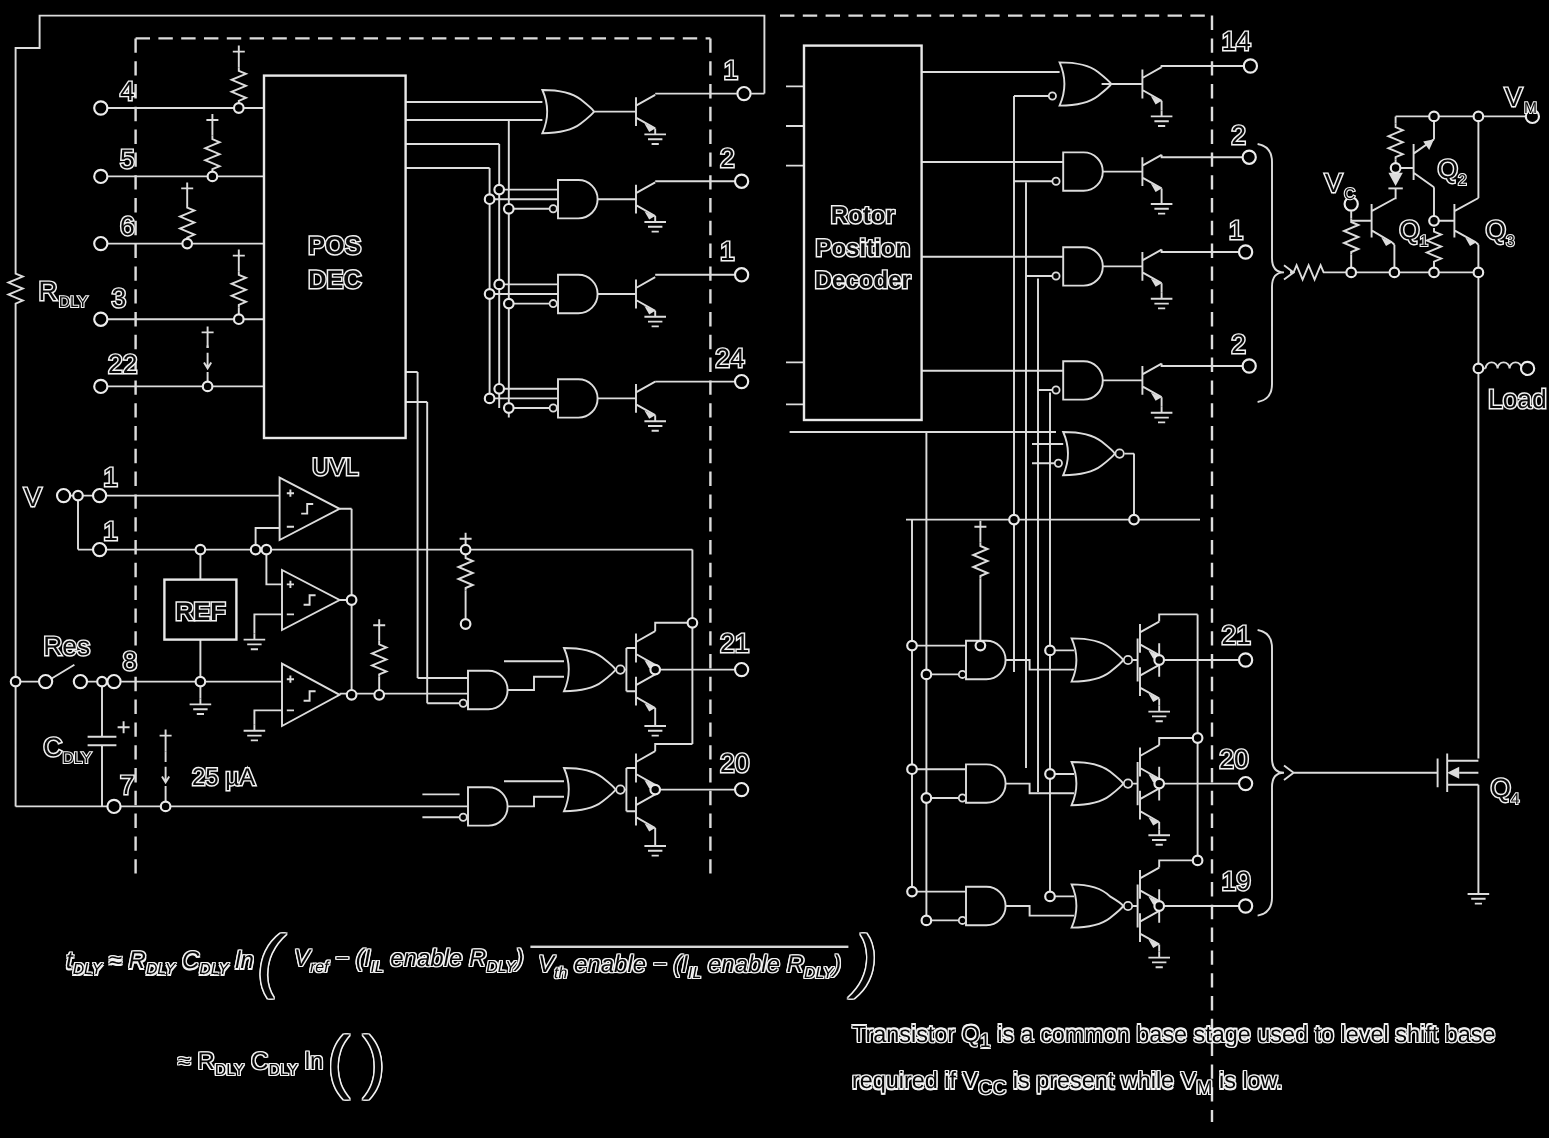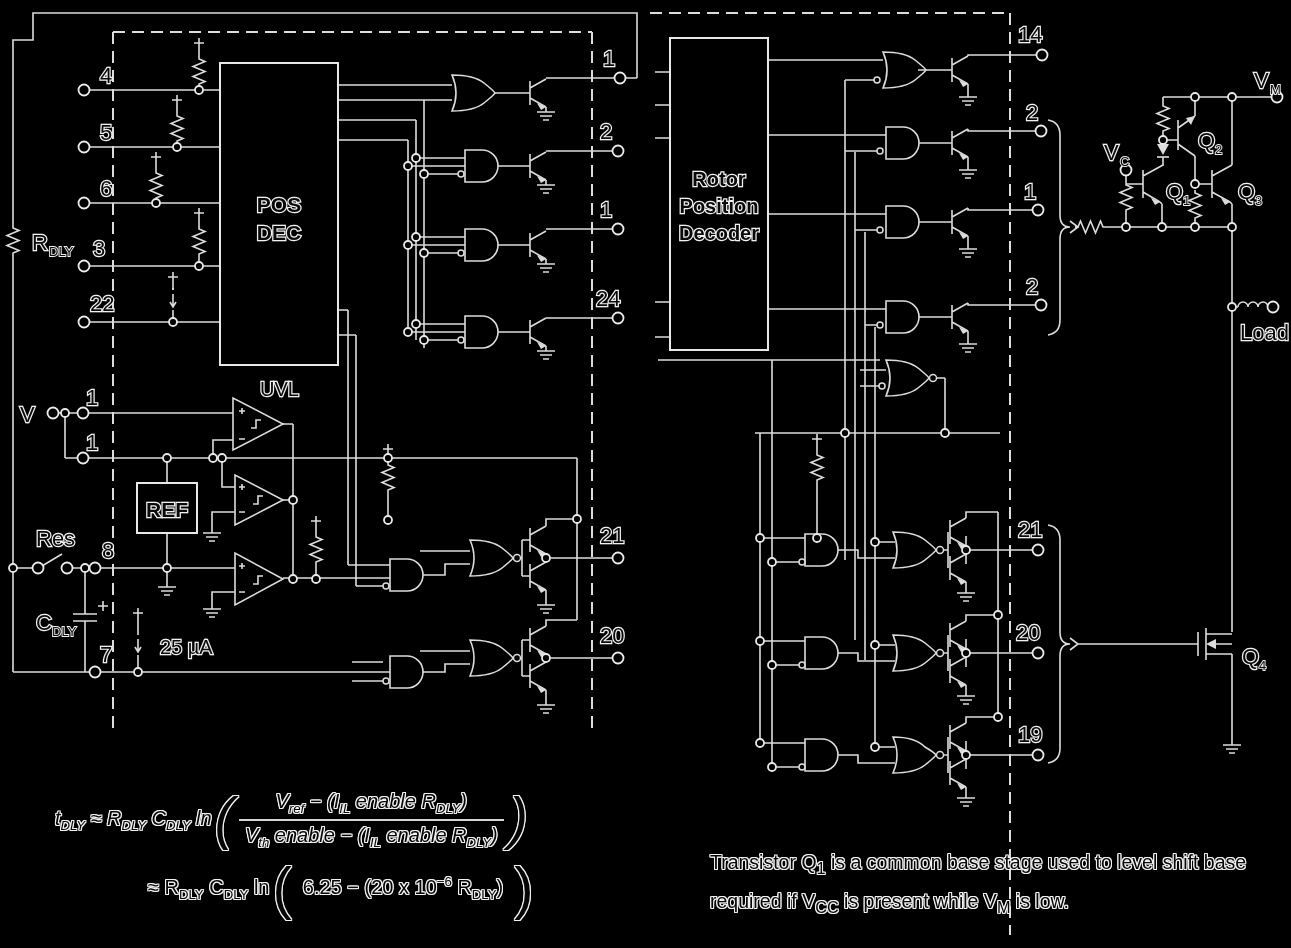--- a/index.html
+++ b/index.html
@@ -16,21 +16,21 @@
            stroke-width:2.4px;paint-order:stroke;font-size:22px;}
   svg text.blkt{font-size:21px;font-weight:700;text-anchor:middle;}
   svg text.sub{font-size:13px;stroke-width:1.8px;}
   svg text.med{font-size:20px;}
   .halo{color:#060606;text-shadow:-1px 0 0 #f2f2f2,1px 0 0 #f2f2f2,0 -1px 0 #f2f2f2,0 1px 0 #f2f2f2,
         -1px -1px 0 #f2f2f2,1px 1px 0 #f2f2f2,1px -1px 0 #f2f2f2,-1px 1px 0 #f2f2f2;}
   .formula{position:absolute;display:flex;align-items:center;font-size:20px;gap:3px;}
   .formula sub{font-size:0.66em;}
   .formula sup{font-size:0.66em;}
   .paren{font-size:58px;font-weight:400;line-height:0.85;transform:translateY(-2px);}
-  .frac{display:inline-flex;flex-direction:column;text-align:center;margin:12px 2px;}
+  .frac{display:inline-flex;text-align:center;margin:0 2px;}
   .frac .num{padding:0 6px 3px 6px;}
   .frac .den{border-top:2px solid #d6d6d6;padding:3px 6px 0 6px;}
   #caption{position:absolute;left:710px;top:846px;width:582px;font-size:19.5px;line-height:33px;}
   #caption .cl{text-align:justify;}
   #caption .cl:last-child{text-align:left;}
 </style>
 </head>
 <body>
 
 <div id="stage">
@@ -436,21 +436,20 @@
     <span class="num"><span>V</span><sub>ref</sub><span> − (I</span><sub>IL</sub><span> enable R</span><sub>DLY</sub><span>)</span></span>
     <span class="den"><span>V</span><sub>th</sub><span> enable − (I</span><sub>IL</sub><span> enable R</span><sub>DLY</sub><span>)</span></span>
   </span>
   <span class="paren">)</span>
 </div>
 
 <div class="formula halo" style="left:148px;top:862px;justify-content:center;">
   <span><span>≈ R</span><sub>DLY</sub><span> C</span><sub>DLY</sub><span> ln</span></span>
   <span class="paren">(</span>
   <span class="frac">
-    <span class="num"><span>6.25 − (20 x 10</span><sup>−6</sup><span> R</span><sub>DLY</sub><span>)</span></span>
   </span>
   <span class="paren">)</span>
 </div>
 
 <div id="caption" class="halo">
   <div class="cl"><span>Transistor Q</span><sub>1</sub><span> is a common base stage used to level shift base</span></div>
   <div class="cl"><span>required if V</span><sub>CC</sub><span> is present  while V</span><sub>M</sub><span> is low.</span></div>
 </div>
 </div>
 

